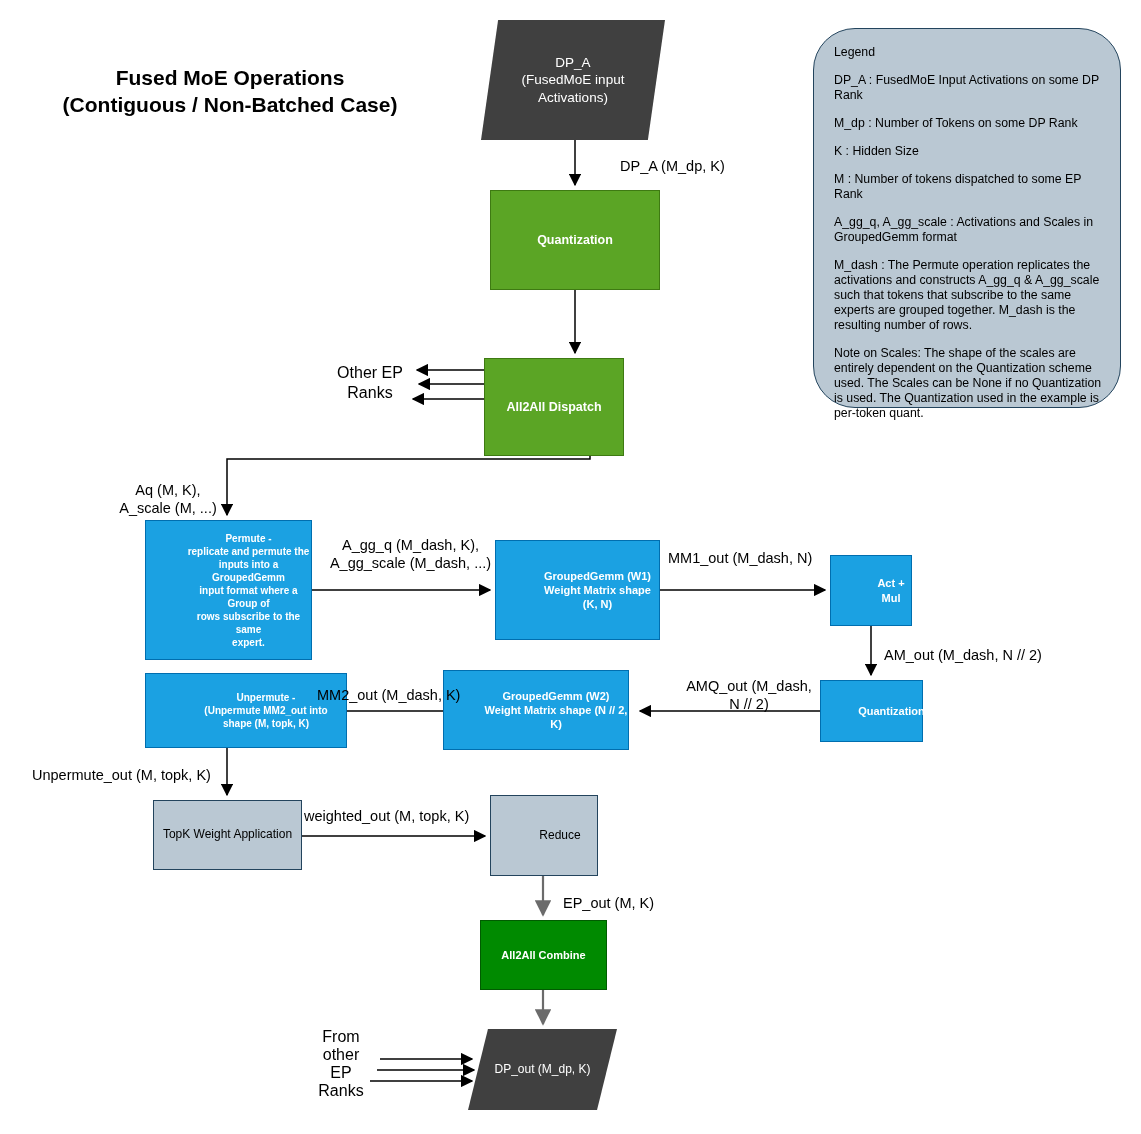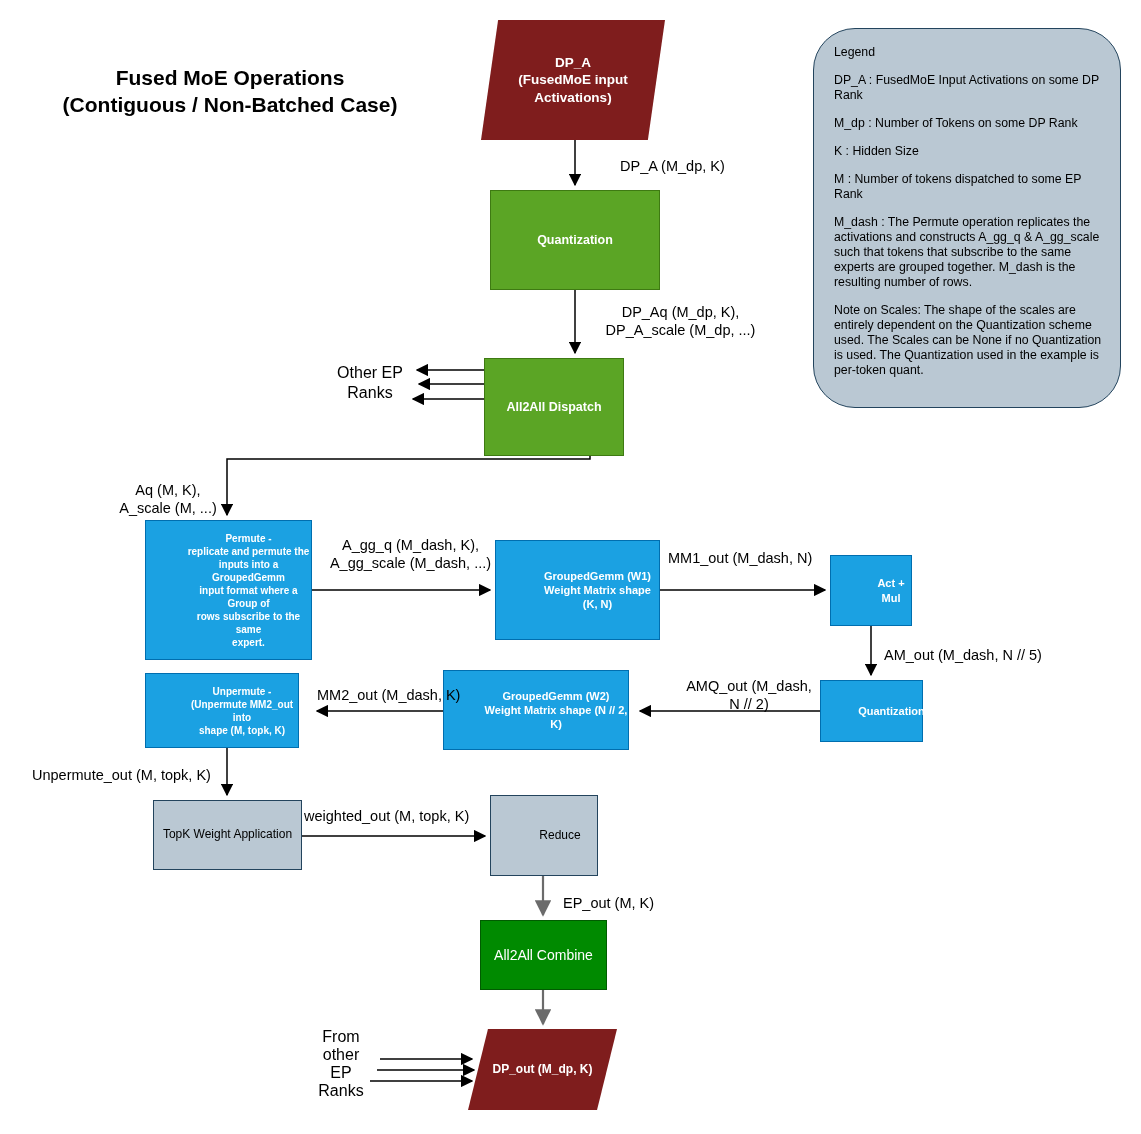--- a/index.html
+++ b/index.html
@@ -16,41 +16,41 @@
     white-space:pre-line;
   }
 
   .node {
     position:absolute; box-sizing:border-box;
     display:flex; align-items:center; justify-content:center;
     text-align:center; white-space:pre-line; line-height:1.3;
   }
   .node-green    { background:#5ba525; border:1px solid #3e7a12; color:#fff; font-weight:700; font-size:12.5px; }
   .node-blue     { background:#1ba1e2; border:1px solid #006eaf; color:#fff; font-weight:700;padding-left:40px; }
-  .node-darkgrn  { background:#008a00; border:1px solid #005c00; color:#fff; font-weight:400; font-size:14px; }
+  .node-darkgrn  { background:#008a00; border:1px solid #005c00; color:#fff; font-weight:700; font-size:11px; }
   .node-gray     { background:#bac8d3; border:1px solid #23445d; color:#000; font-weight:400; font-size:12px; }
-  .node-purple   { background:#7f1d1d; color:#fff; font-weight:700; }
+  .node-purple   { background:#404040; color:#fff; font-weight:400; }
 
   .pgram-top {
     left:481px; top:20px; width:184px; height:120px; font-size:13.5px;
     clip-path:polygon(9.3% 0, 100% 0, 90.7% 100%, 0 100%);
   }
   .pgram-bottom {
     left:468px; top:1029px; width:149px; height:81px; font-size:12px;
     clip-path:polygon(13.4% 0, 100% 0, 86.6% 100%, 0 100%);
   }
 
   .n-quant1    { left:490px; top:190px; width:170px; height:100px; }
   .n-dispatch  { left:484px; top:358px; width:140px; height:98px;  }
   .n-permute   { left:145px; top:520px; width:167px; height:140px; font-size:10px; }
   .n-ggw1      { left:495px; top:540px; width:165px; height:100px; font-size:11px; }
   .n-actmul    { left:830px; top:555px; width:82px;  height:71px;  font-size:11px; }
   .n-quant2    { left:820px; top:680px; width:103px; height:62px;  font-size:11px; }
   .n-ggw2      { left:443px; top:670px; width:186px; height:80px;  font-size:11px;justify-content:flex-end; }
-  .n-unpermute { left:145px; top:673px; width:154px; height:75px;  font-size:10px; }
+  .n-unpermute { left:145px; top:673px; width:202px; height:75px;  font-size:10px; }
   .n-topk      { left:153px; top:800px; width:149px; height:70px;  }
   .n-reduce    { left:490px; top:795px; width:108px; height:81px;padding-left:32px;  }
   .n-combine   { left:480px; top:920px; width:127px; height:70px;  }
 
   .edge-label {
     position:absolute; font-size:14.5px; line-height:1.25;
     white-space:pre; text-align:center;
   }
   .edge-label.wrap { white-space:pre-line; }
   .lbl-dp-a      { left:620px; top:157px; }
@@ -174,44 +174,43 @@
 
   <div class="node node-darkgrn n-combine">
     <span>All2All Combine</span>
   </div>
 
   <div class="node node-purple pgram-bottom">
     <span>DP_out (M_dp, K)</span>
   </div>
 
   <div class="edge-label lbl-dp-a">DP_A (M_dp, K)</div>
-  <div class="edge-label wrap lbl-dp-aq">DP_Aq (M_dp, K),
-DP_A_scale (M_dp, ...)</div>
   <div class="edge-label wrap lbl-other-ep">Other EP
 Ranks</div>
   <div class="edge-label wrap lbl-aq">Aq (M, K),
 A_scale (M, ...)</div>
   <div class="edge-label wrap lbl-a-gg">A_gg_q (M_dash, K),
 A_gg_scale (M_dash, ...)</div>
   <div class="edge-label lbl-mm1">MM1_out (M_dash, N)</div>
-  <div class="edge-label lbl-am">AM_out (M_dash, N // 5)</div>
+  <div class="edge-label lbl-am">AM_out (M_dash, N // 2)</div>
   <div class="edge-label wrap lbl-amq">AMQ_out (M_dash,
 N // 2)</div>
   <div class="edge-label lbl-mm2">MM2_out (M_dash, K)</div>
   <div class="edge-label lbl-unp-out">Unpermute_out (M, topk, K)</div>
   <div class="edge-label lbl-weighted">weighted_out (M, topk, K)</div>
   <div class="edge-label lbl-ep-out">EP_out (M, K)</div>
   <div class="edge-label wrap lbl-from">From
 other
 EP
 Ranks</div>
 
   <div class="legend">
     <p class="legend-title">Legend</p>
     <p>DP_A : FusedMoE Input Activations on some DP Rank</p>
     <p>M_dp : Number of Tokens on some DP Rank</p>
     <p>K : Hidden Size</p>
     <p>M : Number of tokens dispatched to some EP Rank</p>
+    <p>A_gg_q, A_gg_scale : Activations and Scales in GroupedGemm format</p>
     <p>M_dash : The Permute operation replicates the activations and constructs A_gg_q &amp; A_gg_scale such that tokens that subscribe to the same experts are grouped together. M_dash is the resulting number of rows.</p>
     <p>Note on Scales: The shape of the scales are entirely dependent on the Quantization scheme used. The Scales can be None if no Quantization is used. The Quantization used in the example is per-token quant.</p>
   </div>
 
 </div>
 
 </body></html>

